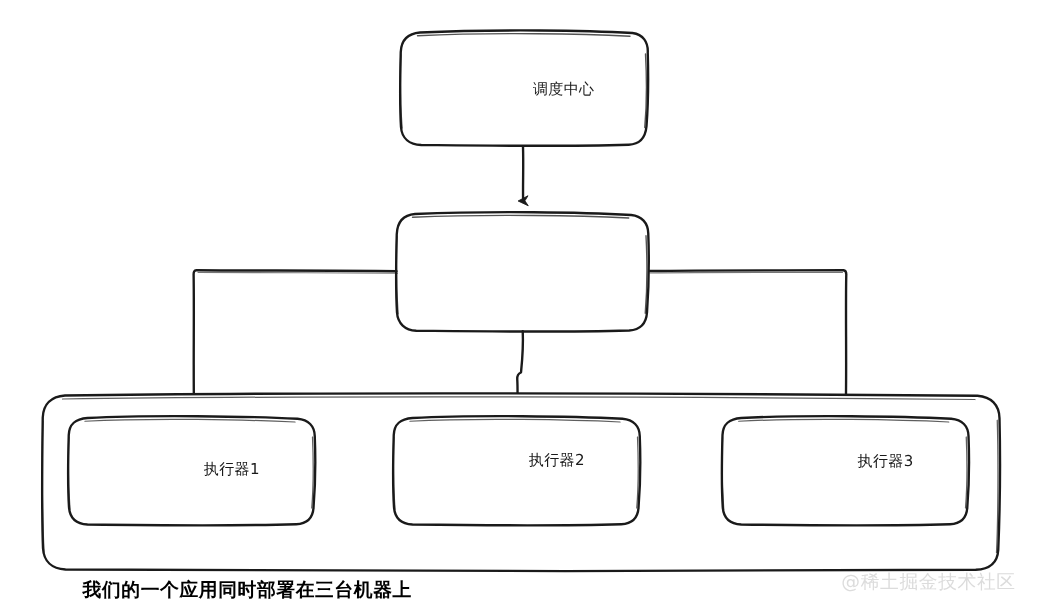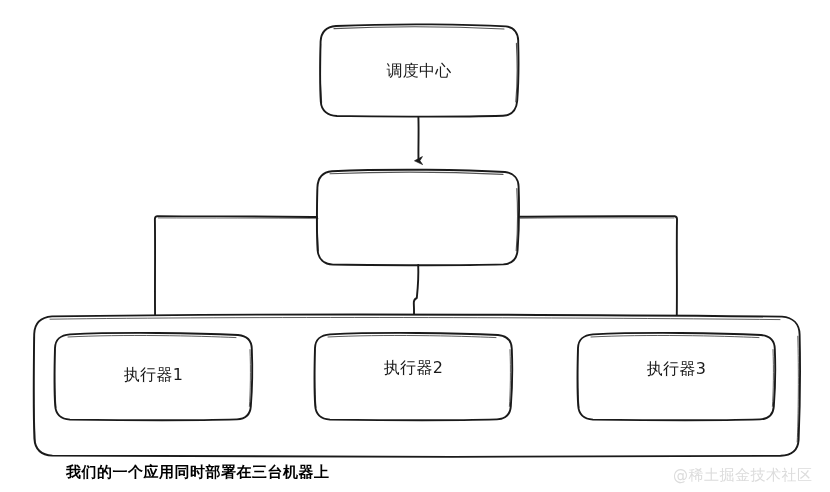--- a/index.html
+++ b/index.html
@@ -24,25 +24,26 @@
     width: 830px;
     height: 492px;
   }
   .node-label {
     position: absolute;
     display: flex;
     align-items: center;
     justify-content: center;
     text-align: center;
     color: #1a1a1a;
-    font-size: 16px;
+    font-size: 12px;
     line-height: 1.55;
     letter-spacing: 0.3px;
     font-family: "DejaVu Sans", "Liberation Sans", sans-serif;
     pointer-events: none;
+    margin-left: 32px;
   }
   .caption {
     position: absolute;
     color: #000000;
     font-size: 15px;
     font-weight: bold;
     letter-spacing: 0.5px;
     font-family: "DejaVu Sans", "Liberation Sans", sans-serif;
   }
   .watermark {
@@ -149,15 +150,15 @@
 
 
   <div class="node-label" style="left:55px; top:333px; width:197px; height:85px;">执行器1</div>
 
   <div class="node-label" style="left:315px; top:333px; width:197px; height:71px;">执行器2</div>
 
   <div class="node-label" style="left:578px; top:333px; width:197px; height:72px;">执行器3</div>
 
   <div class="caption" style="left:66px; top:463px;">我们的一个应用同时部署在三台机器上</div>
 
-  <div class="watermark" style="left:673px; top:466px;">@稀土掘金技术社区</div>
+  <div class="watermark" style="left:673px; top:456px;">@稀土掘金技术社区</div>
 
 </div>
 
 </body></html>

